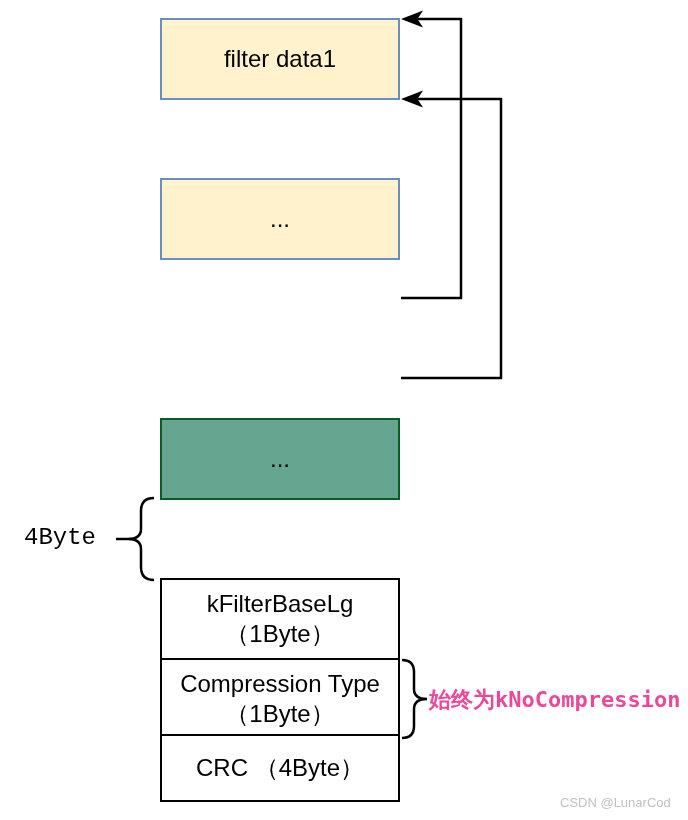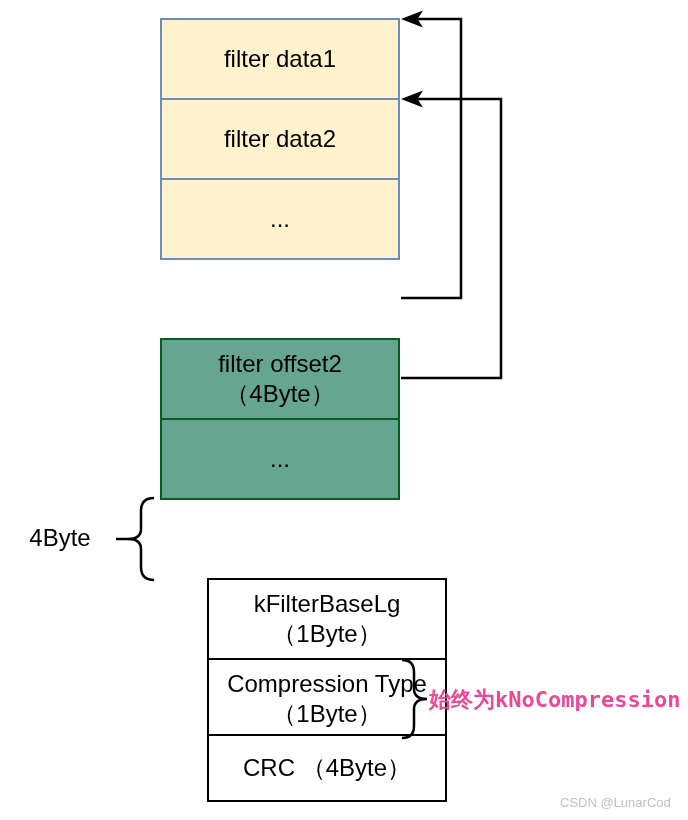--- a/index.html
+++ b/index.html
@@ -35,21 +35,20 @@
     background: var(--filter-data-fill, #FFF2CC);
     border-color: var(--filter-data-border, #6C8EBF);
   }
   .box.green {
     background: var(--offset-fill, #66A690);
     border-color: var(--offset-border, #0A5C26);
   }
   .box.white {
     background: var(--trailer-fill, #FFFFFF);
     border-color: var(--trailer-border, #000000);
-    margin-left: 47px;
   }
   .overlay {
     position: absolute;
     left: 0; top: 0;
     width: 688px;
     height: 820px;
     pointer-events: none;
   }
   .overlay path, .overlay line {
     fill: none;
@@ -61,20 +60,21 @@
     stroke: none;
   }
   .side-label {
     position: absolute;
     left: 8px;
     top: 524px;
     width: 104px;
     text-align: center;
     font-size: 24px;
     color: #000;
+    font-family: Liberation Mono, monospace;
   }
   .annot {
     position: absolute;
     left: 429px;
     top: 685px;
     white-space: nowrap;
     font-size: 22px;
     color: #ec4899;
     font-weight: bold;
   }
@@ -91,28 +91,22 @@
   }
 </style>
 </head>
 <body>
 
 <div class="canvas">
 
   <div class="box yellow" style="top:18px">
     <span class="label">filter data1</span>
   </div>
-  <div class="box yellow" style="top:98px">
-    <span class="label">filter data2</span>
-  </div>
   <div class="box yellow" style="top:178px">
     <span class="label">...</span>
-  </div>
-  <div class="box green" style="top:338px">
-    <span class="label">filter offset2 （4Byte）</span>
   </div>
   <div class="box green" style="top:418px">
     <span class="label">...</span>
   </div>
   <div class="box white" style="top:578px">
     <span class="label">kFilterBaseLg
 （1Byte）</span>
   </div>
   <div class="box white" style="top:658px">
     <span class="label">Compression Type

